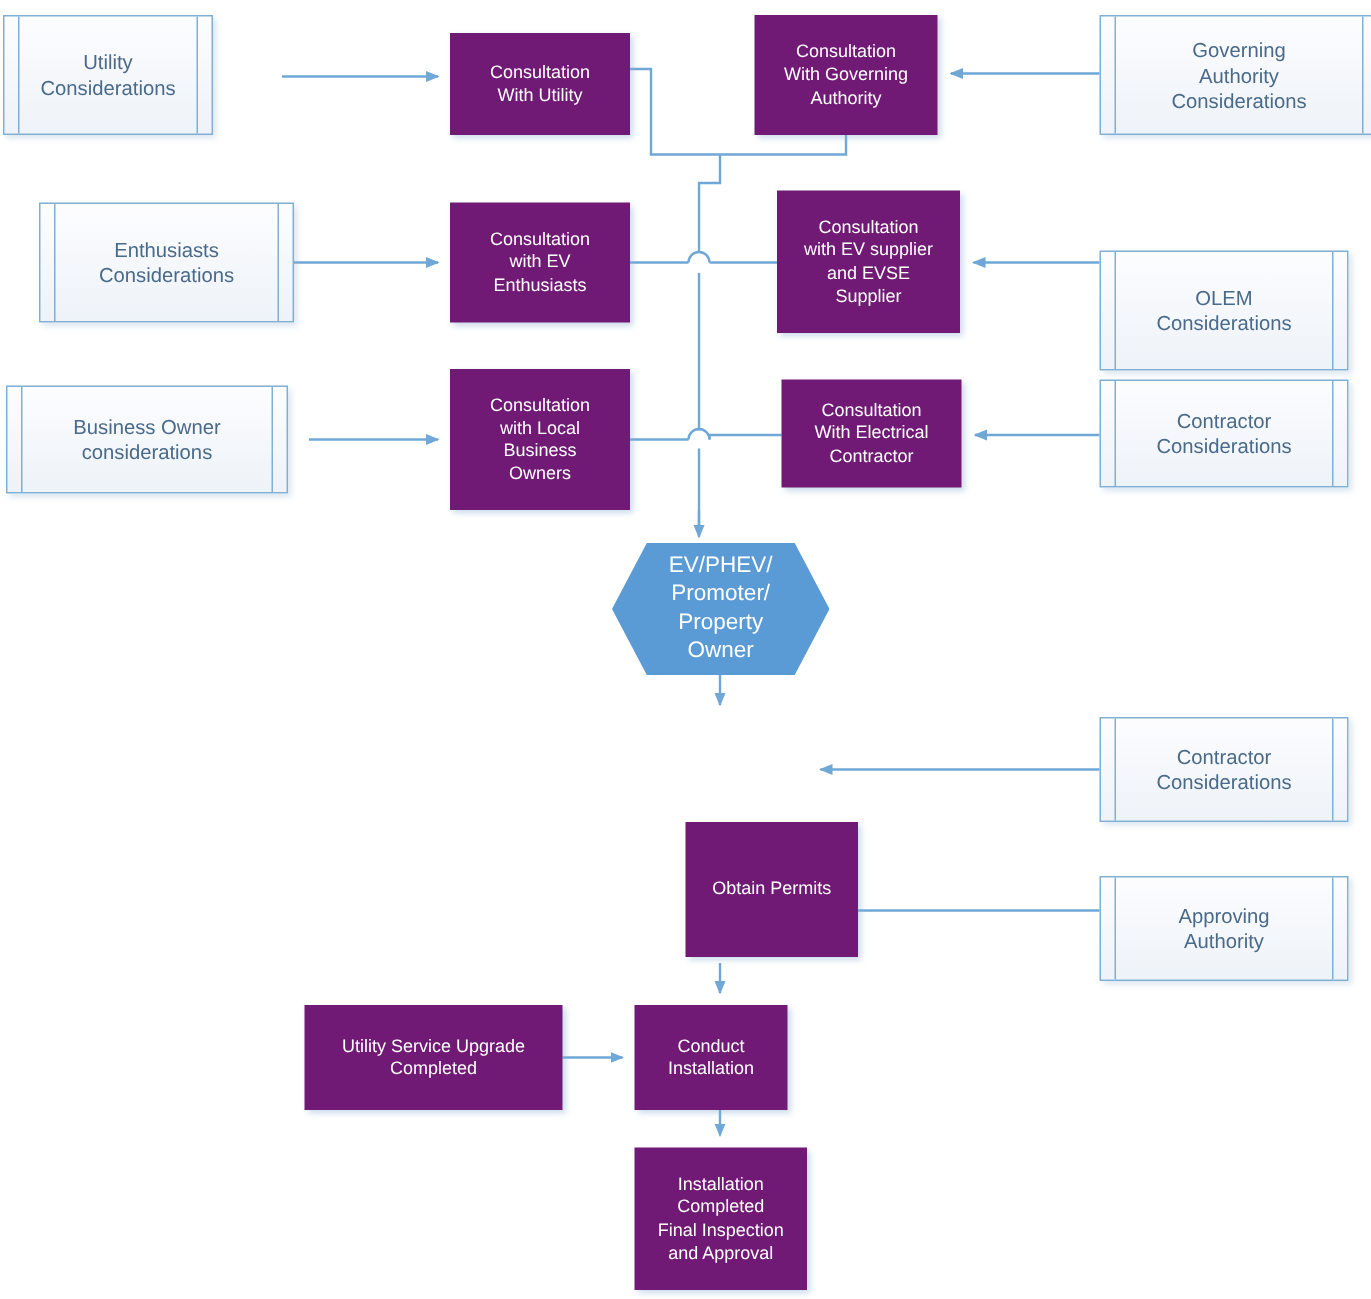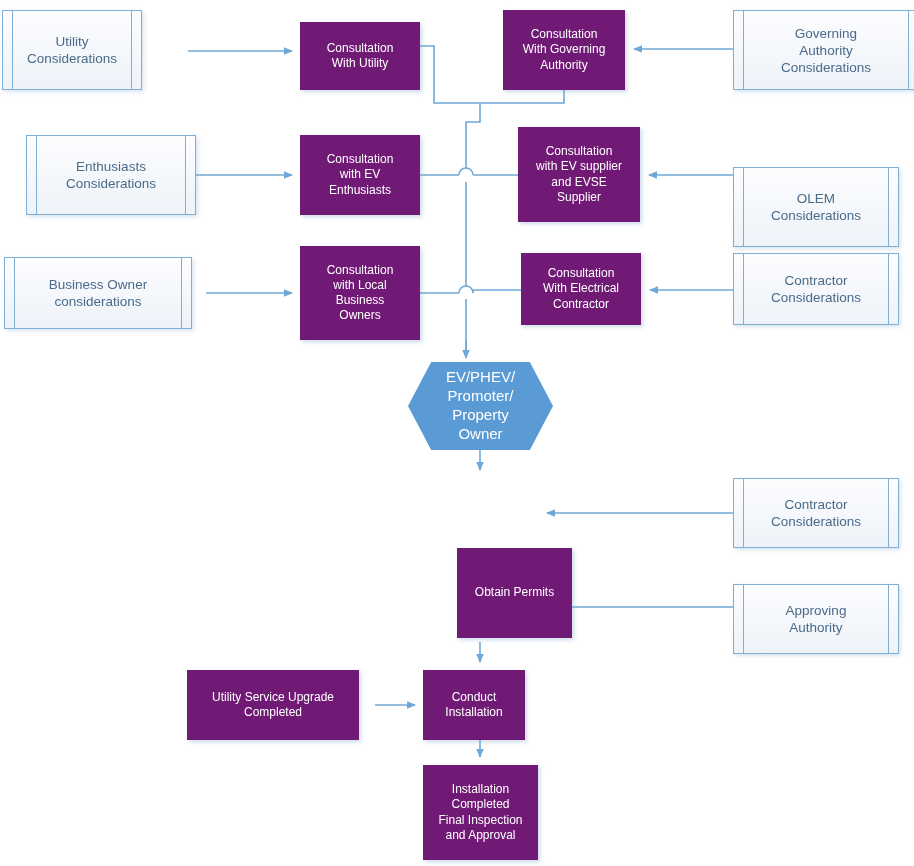--- a/index.html
+++ b/index.html
@@ -221,21 +221,21 @@
 
   <div class="node proc" style="left:423px; top:548px; width:115px; height:90px;margin-left:34px;">
     <span class="txt">Obtain Permits</span>
   </div>
 
   <div class="node predef" style="left:733px; top:584px; width:166px; height:70px;">
     <span class="txt">Approving
 Authority</span>
   </div>
 
-  <div class="node proc" style="left:187px; top:670px; width:172px; height:70px;">
+  <div class="node proc" style="left:203px; top:670px; width:172px; height:70px;">
     <span class="txt">Utility Service Upgrade
 Completed</span>
   </div>
 
   <div class="node proc" style="left:423px; top:670px; width:102px; height:70px;">
     <span class="txt">Conduct
 Installation</span>
   </div>
 
   <div class="node proc" style="left:423px; top:765px; width:115px; height:95px;">

